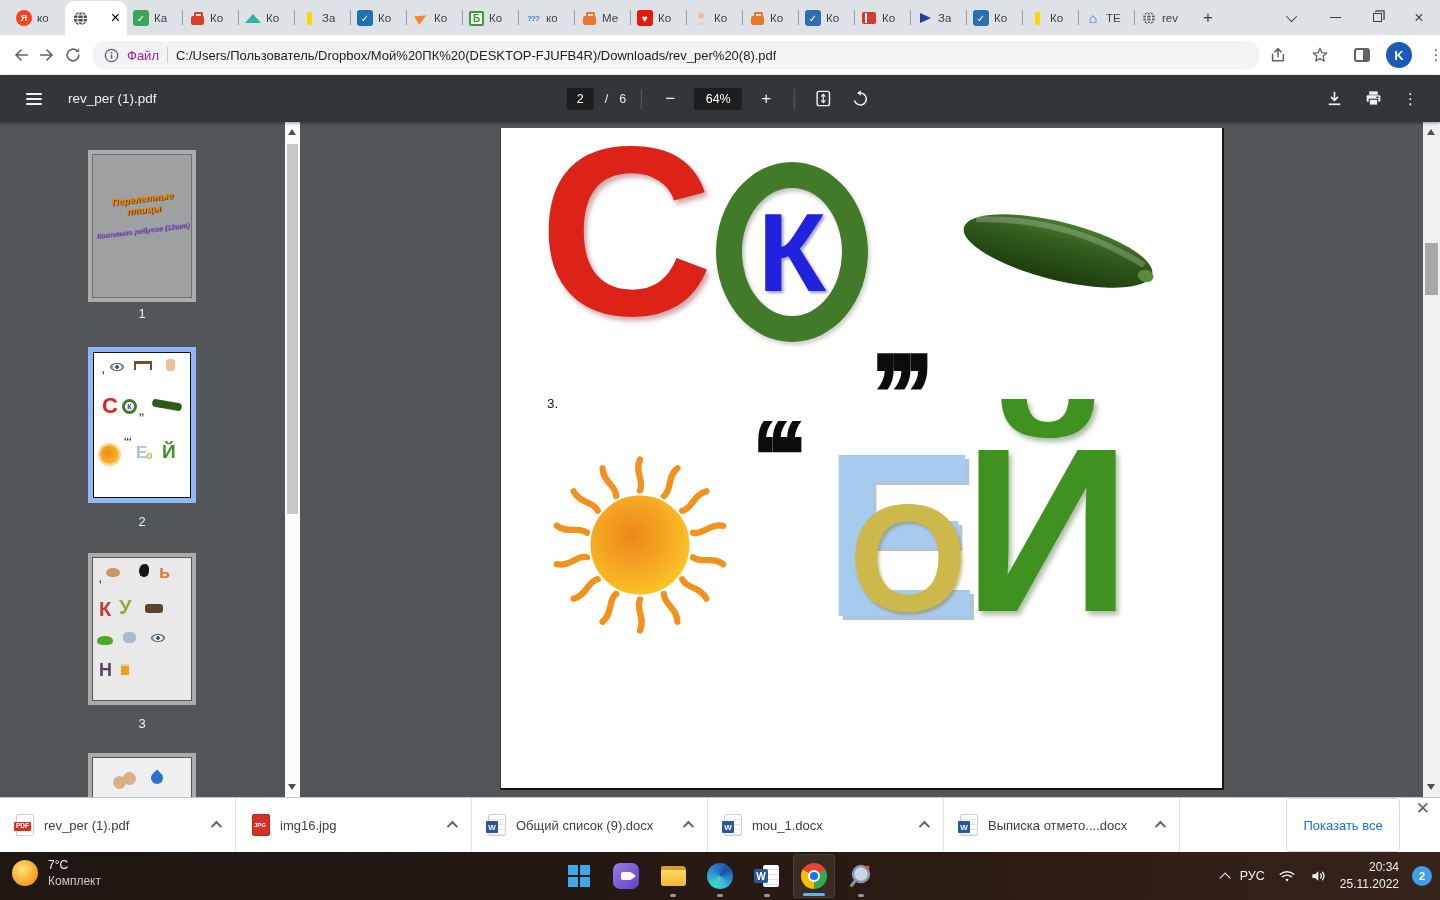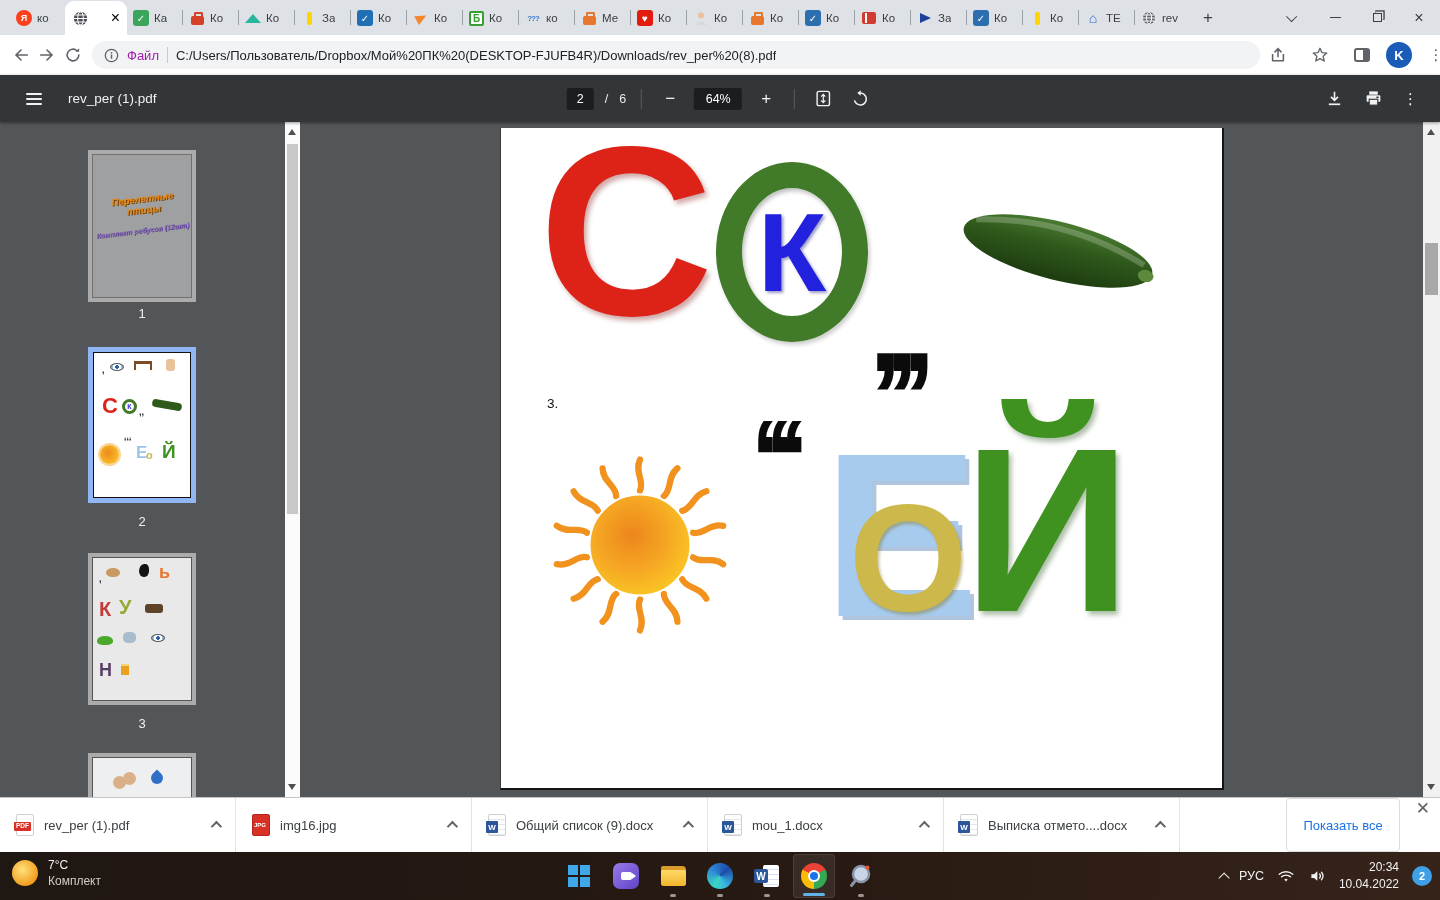--- a/index.html
+++ b/index.html
@@ -659,17 +659,17 @@
         </svg>
       </span>
     <span style="display:flex">
         <svg width="18" height="18" viewBox="0 0 24 24">
           <path d="M4.5 9.5v5h3.5l4.5 3.8V5.7L8 9.5H4.5z" fill="#F2F2F2"></path>
           <path d="M15.5 9.3a4.2 4.2 0 0 1 0 5.4 M18 7a8 8 0 0 1 0 10" stroke="#F2F2F2" stroke-width="1.7" fill="none" stroke-linecap="round"></path>
         </svg>
       </span>
     <span class="tclock">
       <div>20:34</div>
-      <div>10.04.2022</div>
+      <div>25.11.2022</div>
     </span>
     <span class="tbadge">2</span>
   </div>
 </div>
 
 </body></html>

